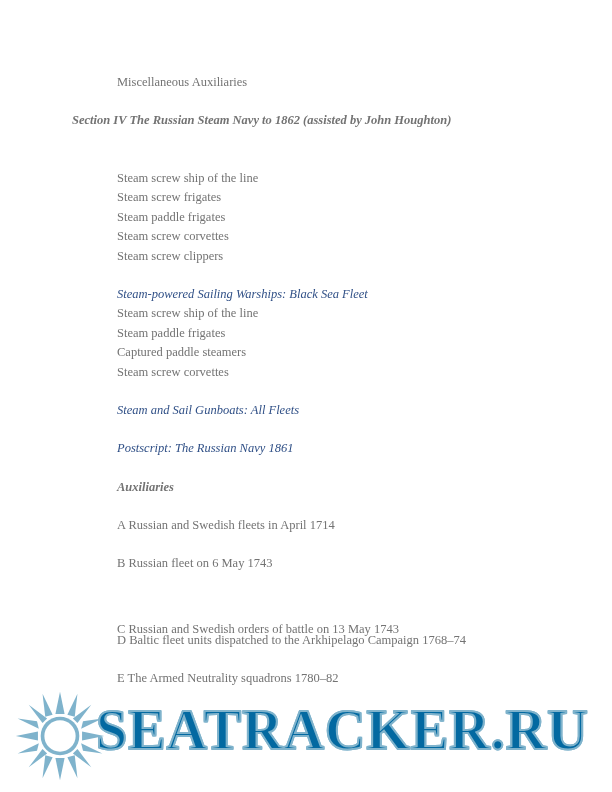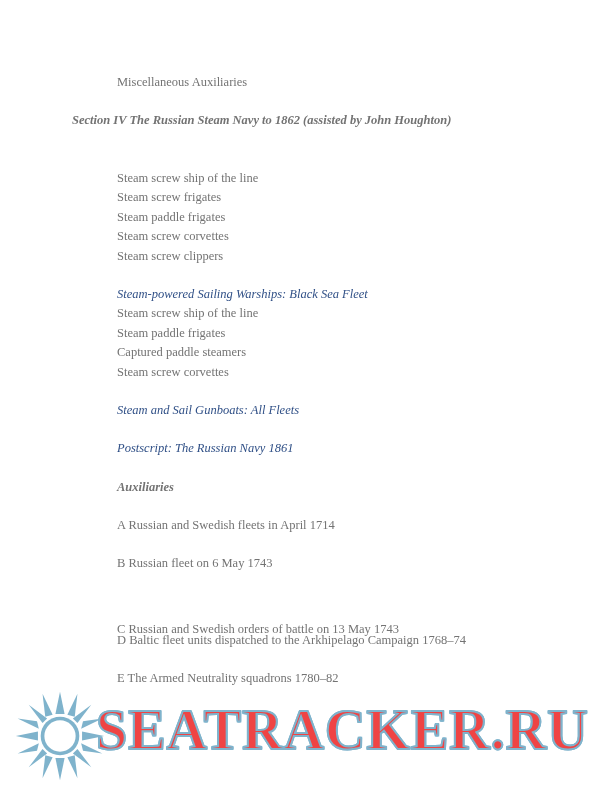--- a/index.html
+++ b/index.html
@@ -45,21 +45,21 @@
     pointer-events: none;
   }
   .wm-text {
     position: absolute;
     left: 96px;
     top: 16px;
     font-family: "Liberation Serif", serif;
     font-weight: bold;
     font-size: 56px;
     letter-spacing: 1px;
-    color: #ef4444;
+    color: #0369a1;
     -webkit-text-stroke: 2px #7fb3cc;
     text-shadow:
       -1px 0 #7fb3cc, 0 1px #7fb3cc, 1px 0 #7fb3cc, 0 -1px #7fb3cc;
     white-space: nowrap;
   }
   .wm-sun {
     position: absolute;
     left: 14px;
     top: 8px;
     width: 92px;

